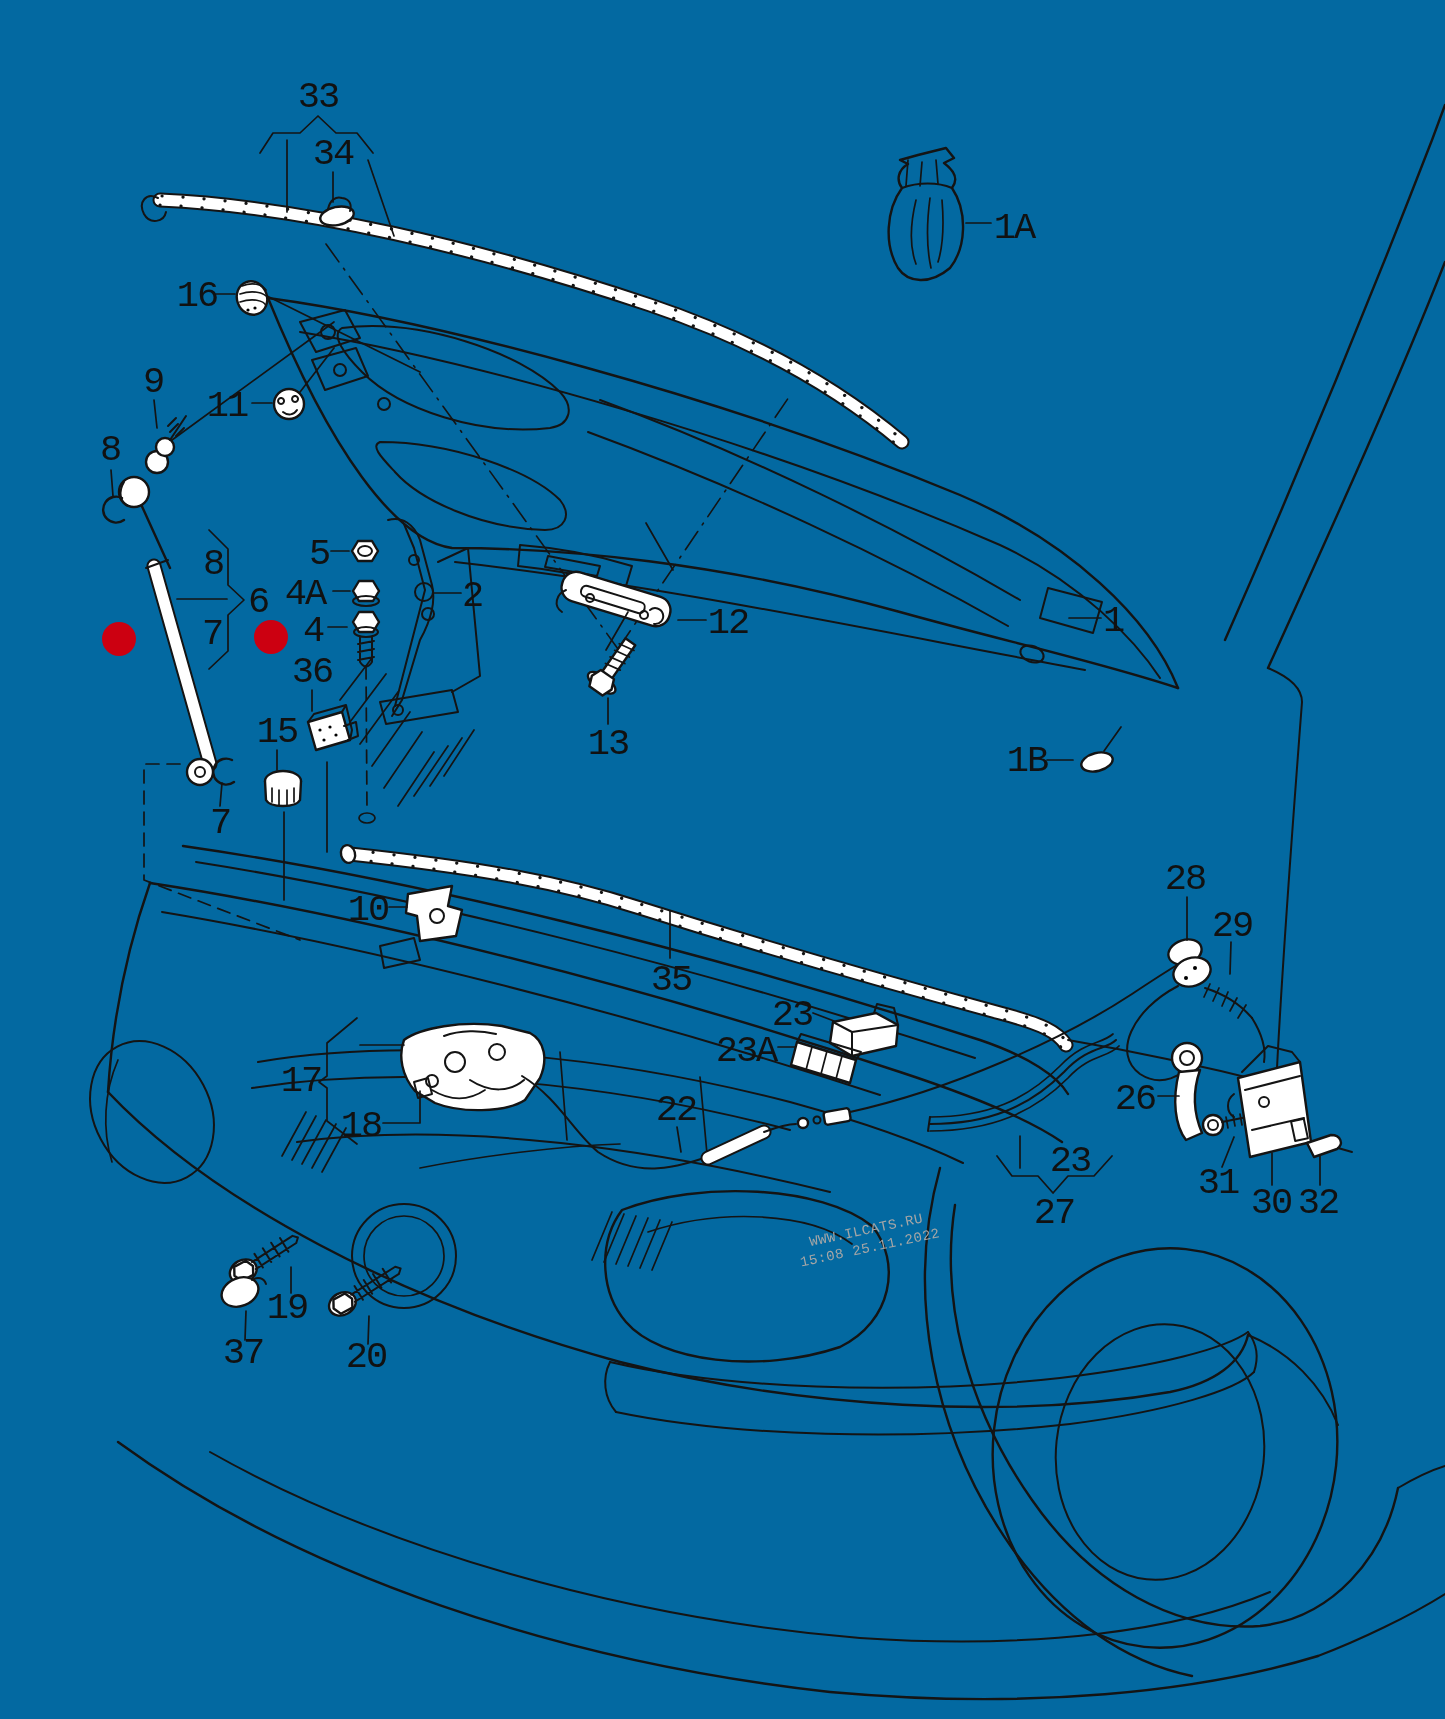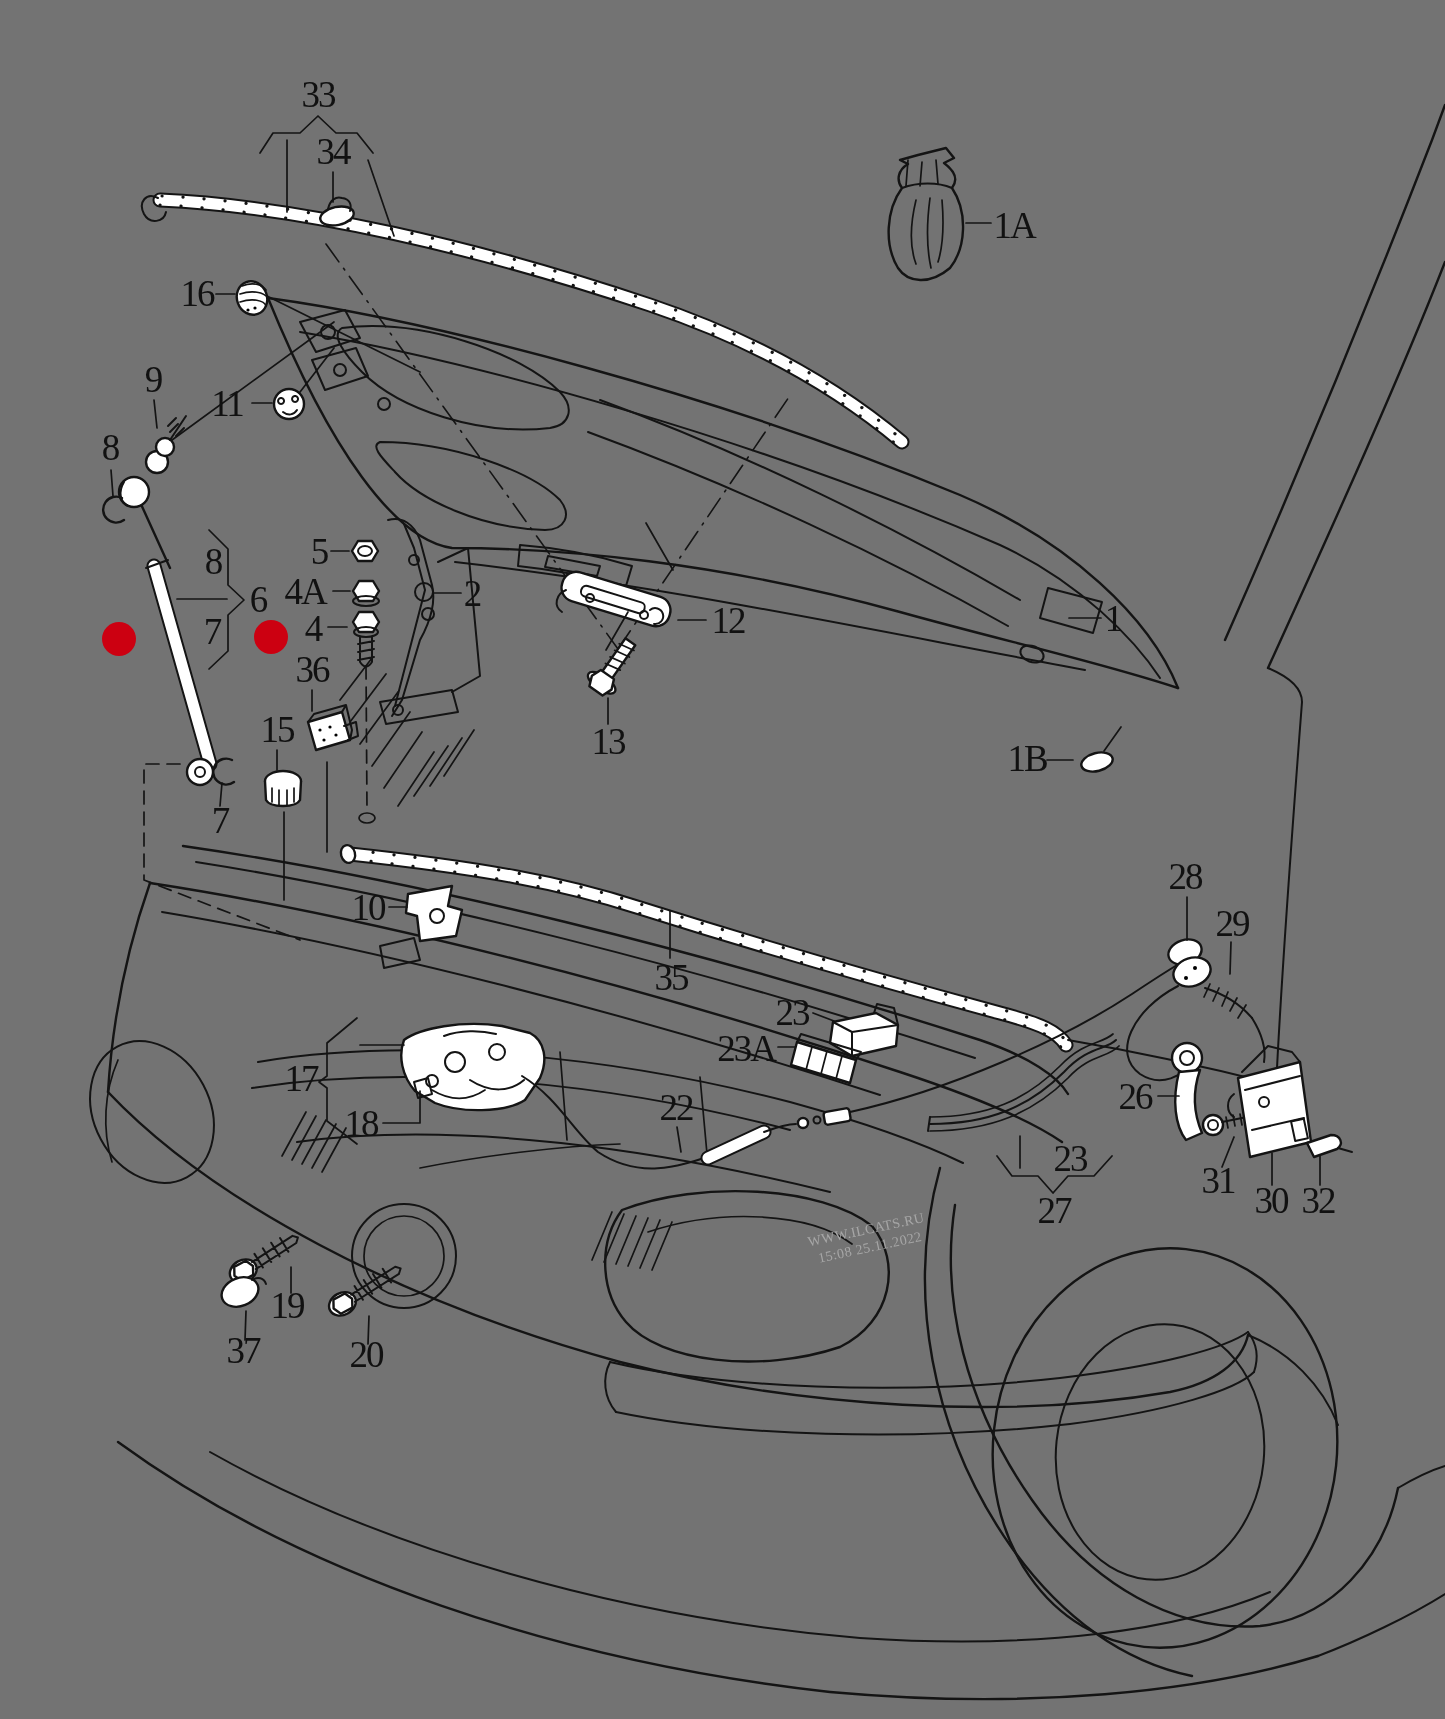--- a/index.html
+++ b/index.html
@@ -1,17 +1,17 @@
 <!DOCTYPE html>
 <html><head>
 <meta charset="utf-8">
 <style>
   html,body{margin:0;padding:0;background:#fff;}
-  .page{position:relative;width:1445px;height:1719px;background:#737373;overflow:hidden;
-        font-family:Liberation Serif, serif;}
+  .page{position:relative;width:1445px;height:1719px;background:#0369a1;overflow:hidden;
+        font-family:Liberation Mono, monospace;}
   svg{position:absolute;left:0;top:0;}
   .ln{fill:none;stroke:#141414;stroke-width:2.4;stroke-linecap:round;stroke-linejoin:round;}
   .md{fill:none;stroke:#141414;stroke-width:2;stroke-linecap:round;stroke-linejoin:round;}
   .thin{fill:none;stroke:#141414;stroke-width:1.7;stroke-linecap:round;stroke-linejoin:round;}
   .wfill{fill:#ffffff;stroke:#141414;stroke-width:2.4;stroke-linejoin:round;}
   .band{fill:none;stroke:#141414;stroke-width:15;stroke-linecap:round;}
   .bandin{fill:none;stroke:#ffffff;stroke-width:11;stroke-linecap:round;}
   .dots{fill:none;stroke:#141414;stroke-width:3.2;stroke-linecap:round;stroke-dasharray:0.1 21;}
   .dash{stroke-dasharray:13 8;}
   .dashdot{stroke-dasharray:22 8 2 8;stroke-width:1.6;}

